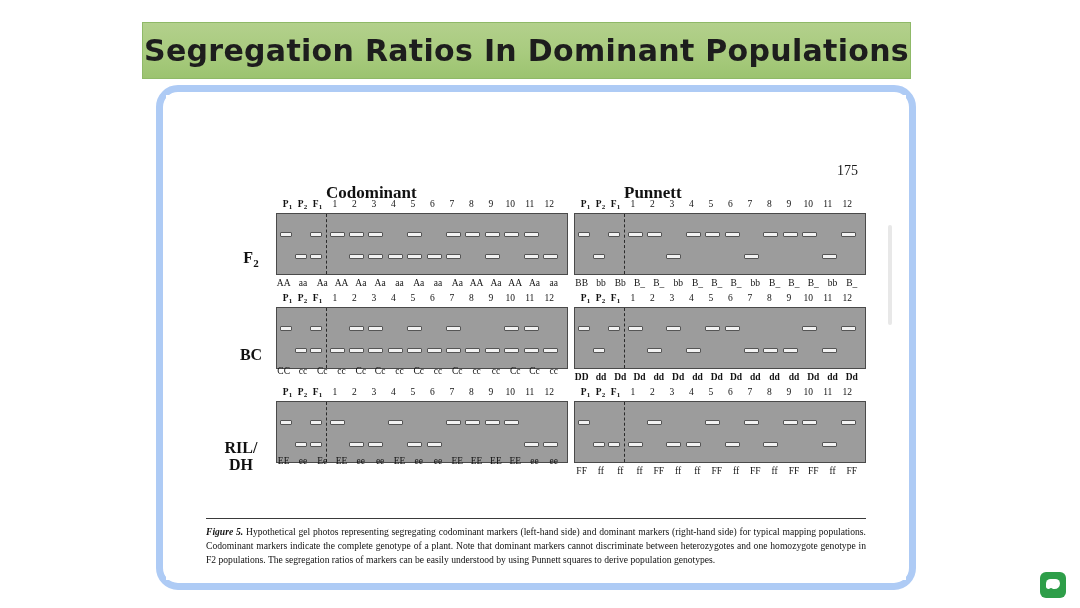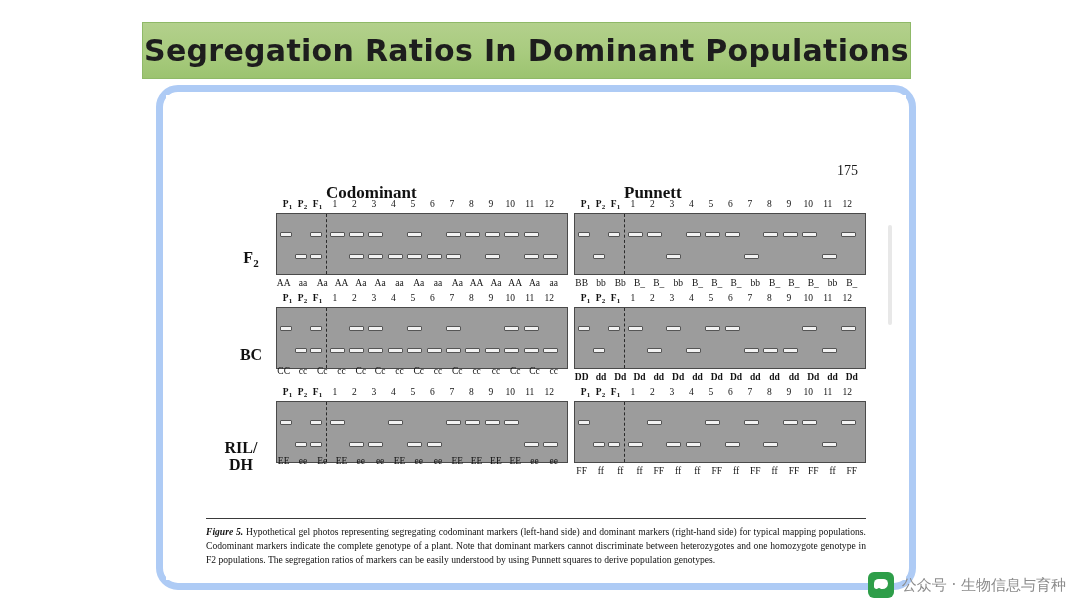--- a/index.html
+++ b/index.html
@@ -589,14 +589,13 @@
     </div>
 
   <div id="caption-rule"></div>
   <div id="caption">
     <i><b>Figure 5.</b></i><span> Hypothetical gel photos representing segregating codominant markers (left-hand side) and dominant markers (right-hand side) for typical mapping populations. Codominant markers indicate the complete genotype of a plant. Note that dominant markers cannot discriminate between heterozygotes and one homozygote genotype in F2 populations. The segregation ratios of markers can be easily understood by using Punnett squares to derive population genotypes.</span>
   </div>
 </div>
 
 <div id="watermark">
   <div class="wm-logo"></div>
-  <div class="wm-text">公众号 · 生物信息与育种</div>
 </div>
 
 </body></html>

